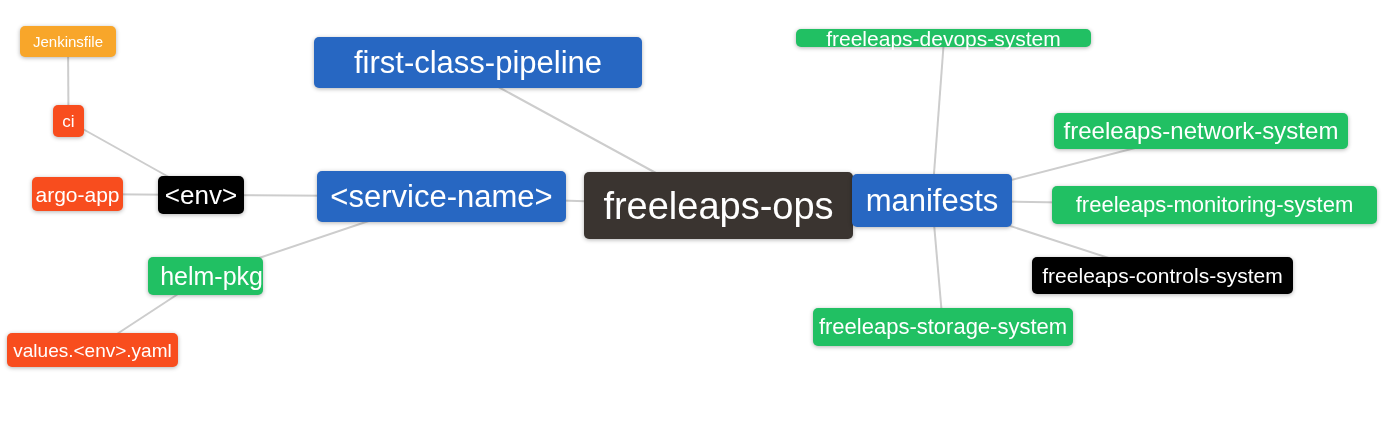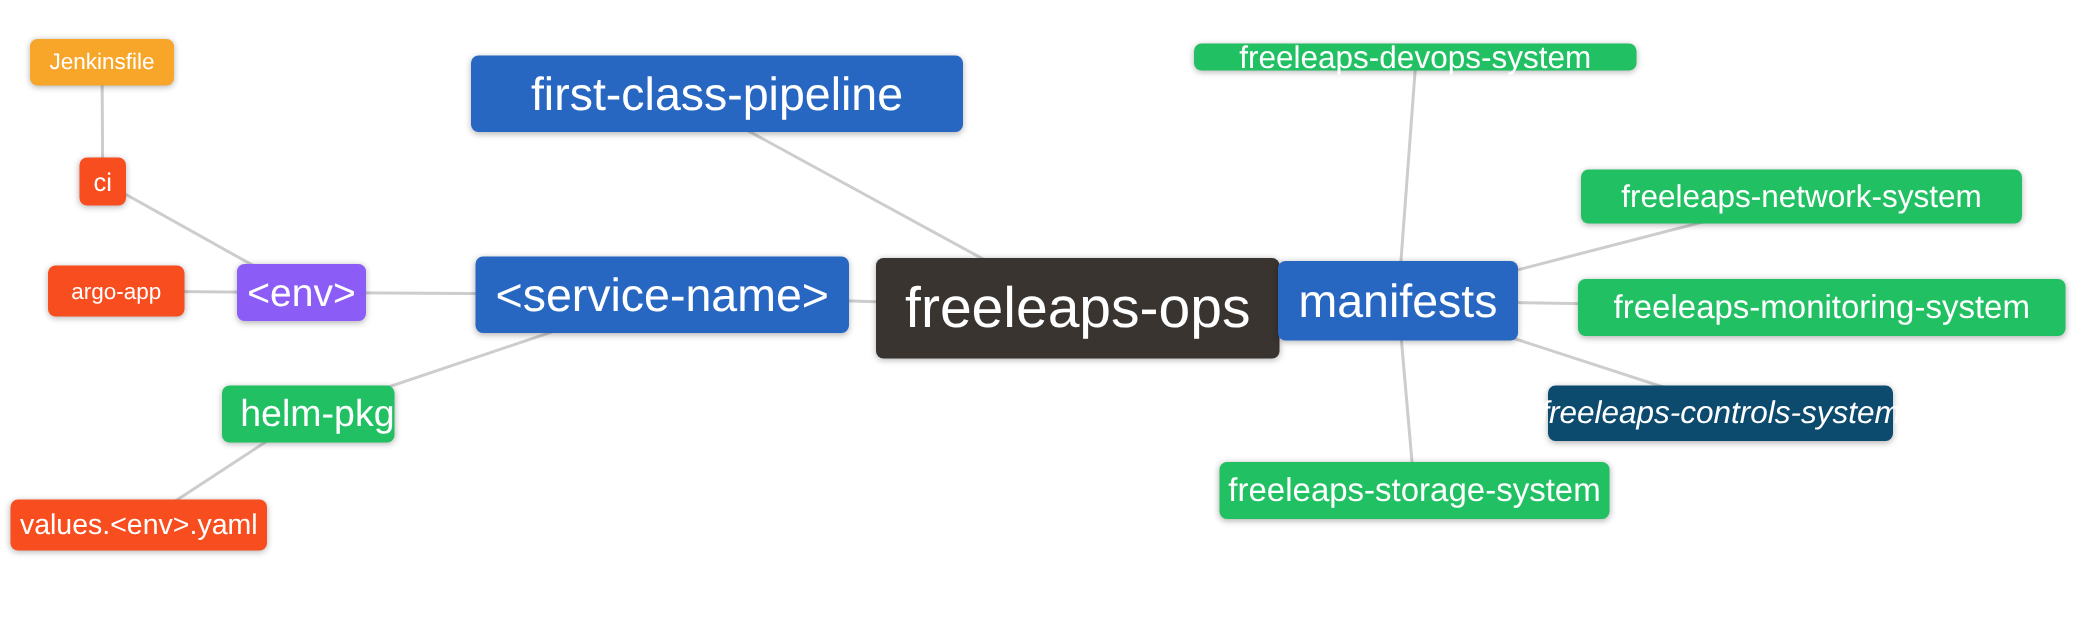--- a/index.html
+++ b/index.html
@@ -61,48 +61,48 @@
       <line x1="932" y1="200.5" x2="1214.5" y2="205" stroke="#cdcdcd" stroke-width="2"></line>
       <line x1="932" y1="200.5" x2="1162.5" y2="275.5" stroke="#cdcdcd" stroke-width="2"></line>
       <line x1="932" y1="200.5" x2="943" y2="327" stroke="#cdcdcd" stroke-width="2"></line>
     </svg>
 <div class="node" style="left: 20px; top: 26px; width: 96px; height: 31px; font-size: 15px; background: rgb(248, 166, 42); color: rgb(255, 255, 255);">
       <span>Jenkinsfile</span>
     </div>
     <div class="node" style="left: 53px; top: 105px; width: 31px; height: 32px; font-size: 17px; background: rgb(248, 77, 30); color: rgb(255, 255, 255);">
       <span>ci</span>
     </div>
-    <div class="node" style="left: 32px; top: 177px; width: 91px; height: 34px; font-size: 15px; background: rgb(248, 77, 30); color: rgb(255, 255, 255);">
+    <div class="node" style="left: 32px; top: 177px; width: 91px; height: 34px; font-size: 21px; background: rgb(248, 77, 30); color: rgb(255, 255, 255);">
       <span>argo-app</span>
     </div>
-    <div class="node" style="left: 158px; top: 176px; width: 86px; height: 38px; font-size: 26px; background: #8b5cf6; color: rgb(255, 255, 255);">
+    <div class="node" style="left: 158px; top: 176px; width: 86px; height: 38px; font-size: 26px; background: #000000; color: rgb(255, 255, 255);">
       <span>&lt;env&gt;</span>
     </div>
     <div class="node" style="left: 317px; top: 171px; width: 249px; height: 51px; font-size: 31px; background: rgb(39, 103, 194); color: rgb(255, 255, 255);">
       <span>&lt;service-name&gt;</span>
     </div>
     <div class="node" style="left: 314px; top: 37px; width: 328px; height: 51px; font-size: 31px; background: rgb(39, 103, 194); color: rgb(255, 255, 255);">
       <span>first-class-pipeline</span>
     </div>
     <div class="node" style="left: 584px; top: 172px; width: 269px; height: 67px; font-size: 38px; background: rgb(58, 52, 48); color: rgb(255, 255, 255);">
       <span>freeleaps-ops</span>
     </div>
     <div class="node" style="left: 852px; top: 174px; width: 160px; height: 53px; font-size: 31px; background: rgb(39, 103, 194); color: rgb(255, 255, 255);">
       <span>manifests</span>
     </div>
     <div class="node" style="left: 796px; top: 29px; width: 295px; height: 18px; font-size: 21px; background: rgb(33, 192, 99); color: rgb(255, 255, 255);">
       <span>freeleaps-devops-system</span>
     </div>
-    <div class="node" style="left: 1054px; top: 113px; width: 294px; height: 36px; font-size: 21px; background: rgb(33, 192, 99); color: rgb(255, 255, 255);">
+    <div class="node" style="left: 1054px; top: 113px; width: 294px; height: 36px; font-size: 24px; background: rgb(33, 192, 99); color: rgb(255, 255, 255);">
       <span>freeleaps-network-system</span>
     </div>
     <div class="node" style="left: 1052px; top: 186px; width: 325px; height: 38px; font-size: 22px; background: rgb(33, 192, 99); color: rgb(255, 255, 255);">
       <span>freeleaps-monitoring-system</span>
     </div>
-    <div class="node" style="left: 1032px; top: 257px; width: 230px; height: 37px; font-size: 21px; background: #0c4a6e; color: rgb(255, 255, 255); font-style: italic;">
+    <div class="node" style="left: 1032px; top: 257px; width: 261px; height: 37px; font-size: 21px; background: #000000; color: rgb(255, 255, 255);">
       <span>freeleaps-controls-system</span>
     </div>
     <div class="node" style="left: 813px; top: 308px; width: 260px; height: 38px; font-size: 22px; background: rgb(33, 192, 99); color: rgb(255, 255, 255);">
       <span>freeleaps-storage-system</span>
     </div>
     <div class="node" style="left: 148px; top: 257px; width: 115px; height: 38px; font-size: 25px; background: rgb(33, 192, 99); color: rgb(255, 255, 255); justify-content: flex-end;">
       <span>helm-pkg</span>
     </div>
     <div class="node" style="left: 7px; top: 333px; width: 171px; height: 34px; font-size: 19px; background: rgb(248, 77, 30); color: rgb(255, 255, 255);">
       <span>values.&lt;env&gt;.yaml</span>

